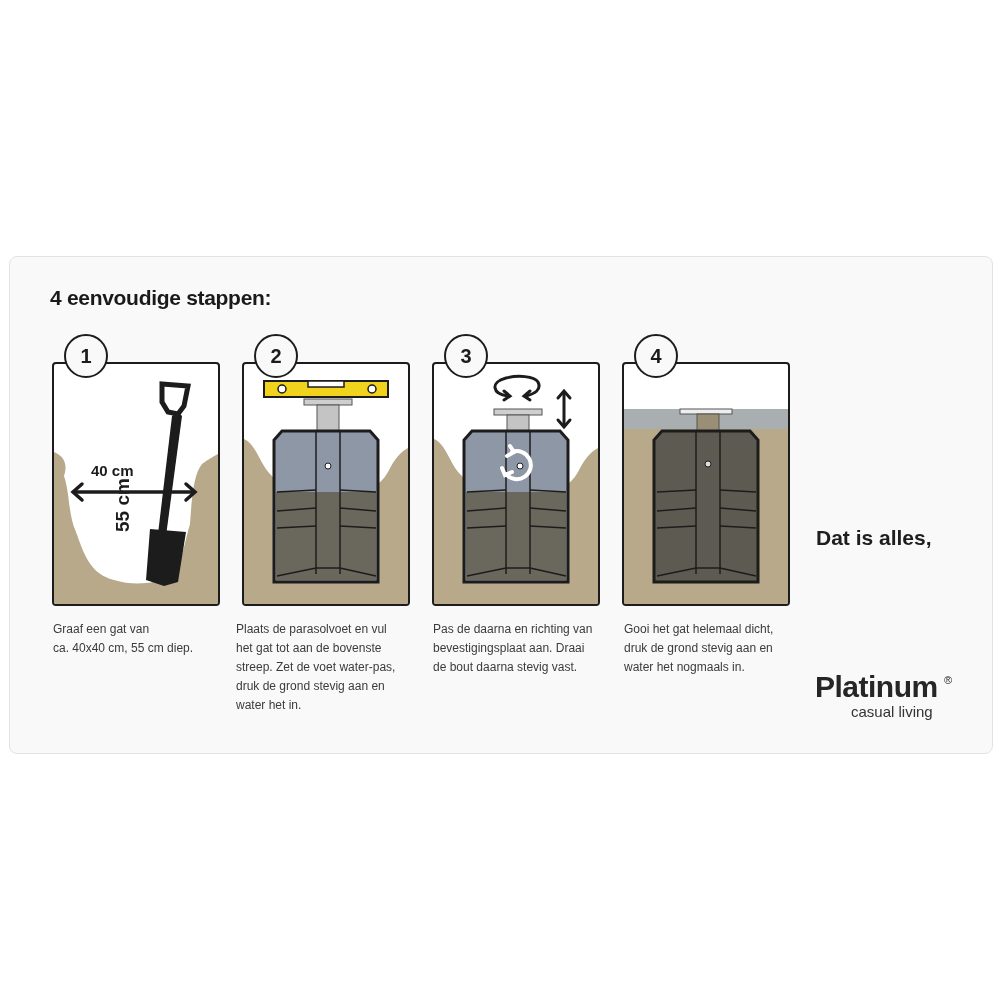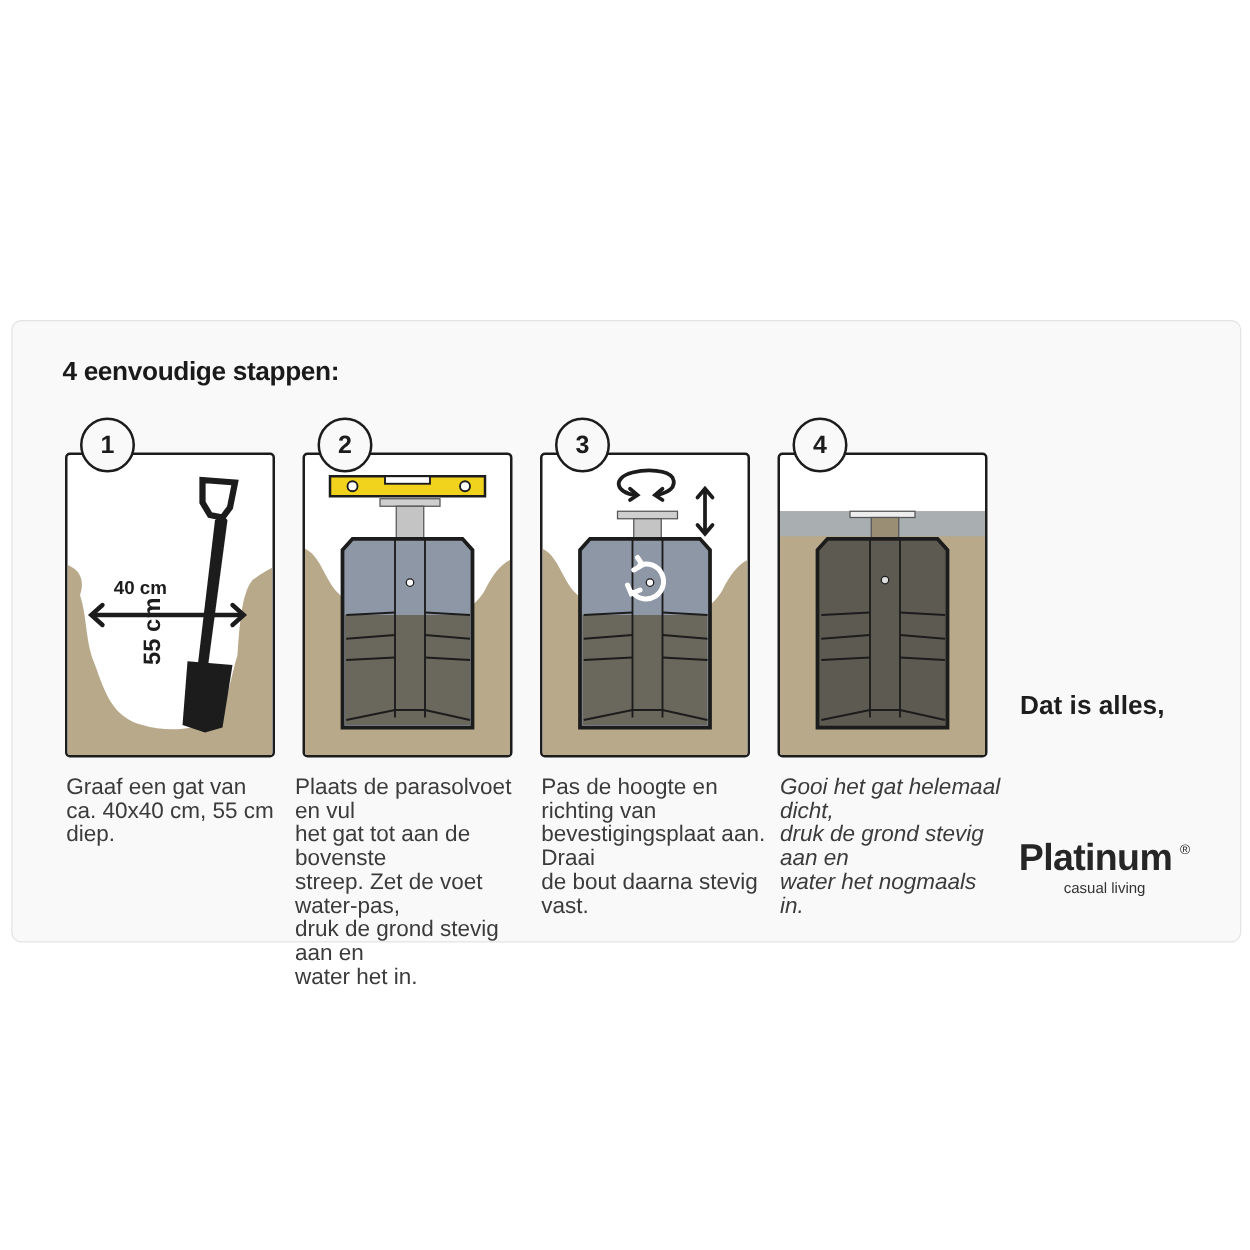--- a/index.html
+++ b/index.html
@@ -3,26 +3,26 @@
 <meta charset="utf-8">
 <style>
   html,body{margin:0;padding:0;background:#ffffff;}
   body{width:1000px;height:1000px;position:relative;overflow:hidden;font-family:"Liberation Sans",sans-serif;}
   .card{position:absolute;left:9px;top:256px;width:982px;height:496px;background:#f9f9f9;border:1px solid #e3e3e3;border-radius:8px;}
   .title{position:absolute;left:50px;top:286px;font-size:21px;font-weight:bold;color:#1a1a1a;letter-spacing:-0.3px;font-family:"Liberation Sans",sans-serif;}
   .step{position:absolute;top:362px;width:166px;height:242px;}
   .panel{position:absolute;left:0;top:0;width:164px;height:240px;border:2px solid #1c1c1c;border-radius:4px;background:#ffffff;overflow:hidden;}
   .panel svg{position:absolute;left:0;top:0;}
   .num{position:absolute;left:12px;top:-28px;width:40px;height:40px;border:2.5px solid #1c1c1c;border-radius:50%;background:#f9f9f9;font-size:20px;font-weight:bold;color:#1c1c1c;text-align:center;line-height:40px;z-index:2;}
-  .desc{position:absolute;top:620px;font-size:18px;line-height:19px;color:#3b3b3b;width:180px;}
-  .closing{position:absolute;left:816px;top:523px;font-size:21px;font-weight:bold;line-height:30px;color:#1e1e1e;margin-top:27px;}
+  .desc{position:absolute;top:620px;font-size:12px;line-height:19px;color:#3b3b3b;width:180px;}
+  .closing{position:absolute;left:816px;top:523px;font-size:21px;font-weight:bold;line-height:30px;color:#1e1e1e;}
   .logo{position:absolute;left:815px;top:672px;}
   .logo .brand{font-size:30px;font-weight:bold;color:#262626;letter-spacing:-0.5px;line-height:30px;}
   .logo .reg{position:absolute;left:129px;top:2px;font-size:11px;color:#262626;}
-  .logo .sub{position:absolute;left:36px;top:31px;font-size:12px;color:#333;white-space:nowrap;}
+  .logo .sub{position:absolute;left:36px;top:31px;font-size:15px;color:#333;white-space:nowrap;}
 </style>
 </head>
 <body>
 
 <div class="card"></div>
 <div class="title">4 eenvoudige stappen:</div>
 
 <div class="step" style="left:52px;">
   <div class="num">1</div>
   <div class="panel">
@@ -147,25 +147,25 @@
   <div>ca. 40x40 cm, 55 cm diep.</div>
 </div>
 <div class="desc" style="left:236px;">
   <div>Plaats de parasolvoet en vul</div>
   <div>het gat tot aan de bovenste</div>
   <div>streep. Zet de voet water-pas,</div>
   <div>druk de grond stevig aan en</div>
   <div>water het in.</div>
 </div>
 <div class="desc" style="left:433px;">
-  <div>Pas de hoogte en richting van</div>
+  <div>Pas de daarna en richting van</div>
   <div>bevestigingsplaat aan. Draai</div>
   <div>de bout daarna stevig vast.</div>
 </div>
-<div class="desc" style="left:624px;font-style:italic;">
+<div class="desc" style="left:624px;">
   <div>Gooi het gat helemaal dicht,</div>
   <div>druk de grond stevig aan en</div>
   <div>water het nogmaals in.</div>
 </div>
 
 <div class="closing">
   <div>Dat is alles,</div>
 </div>
 
 <div class="logo">

